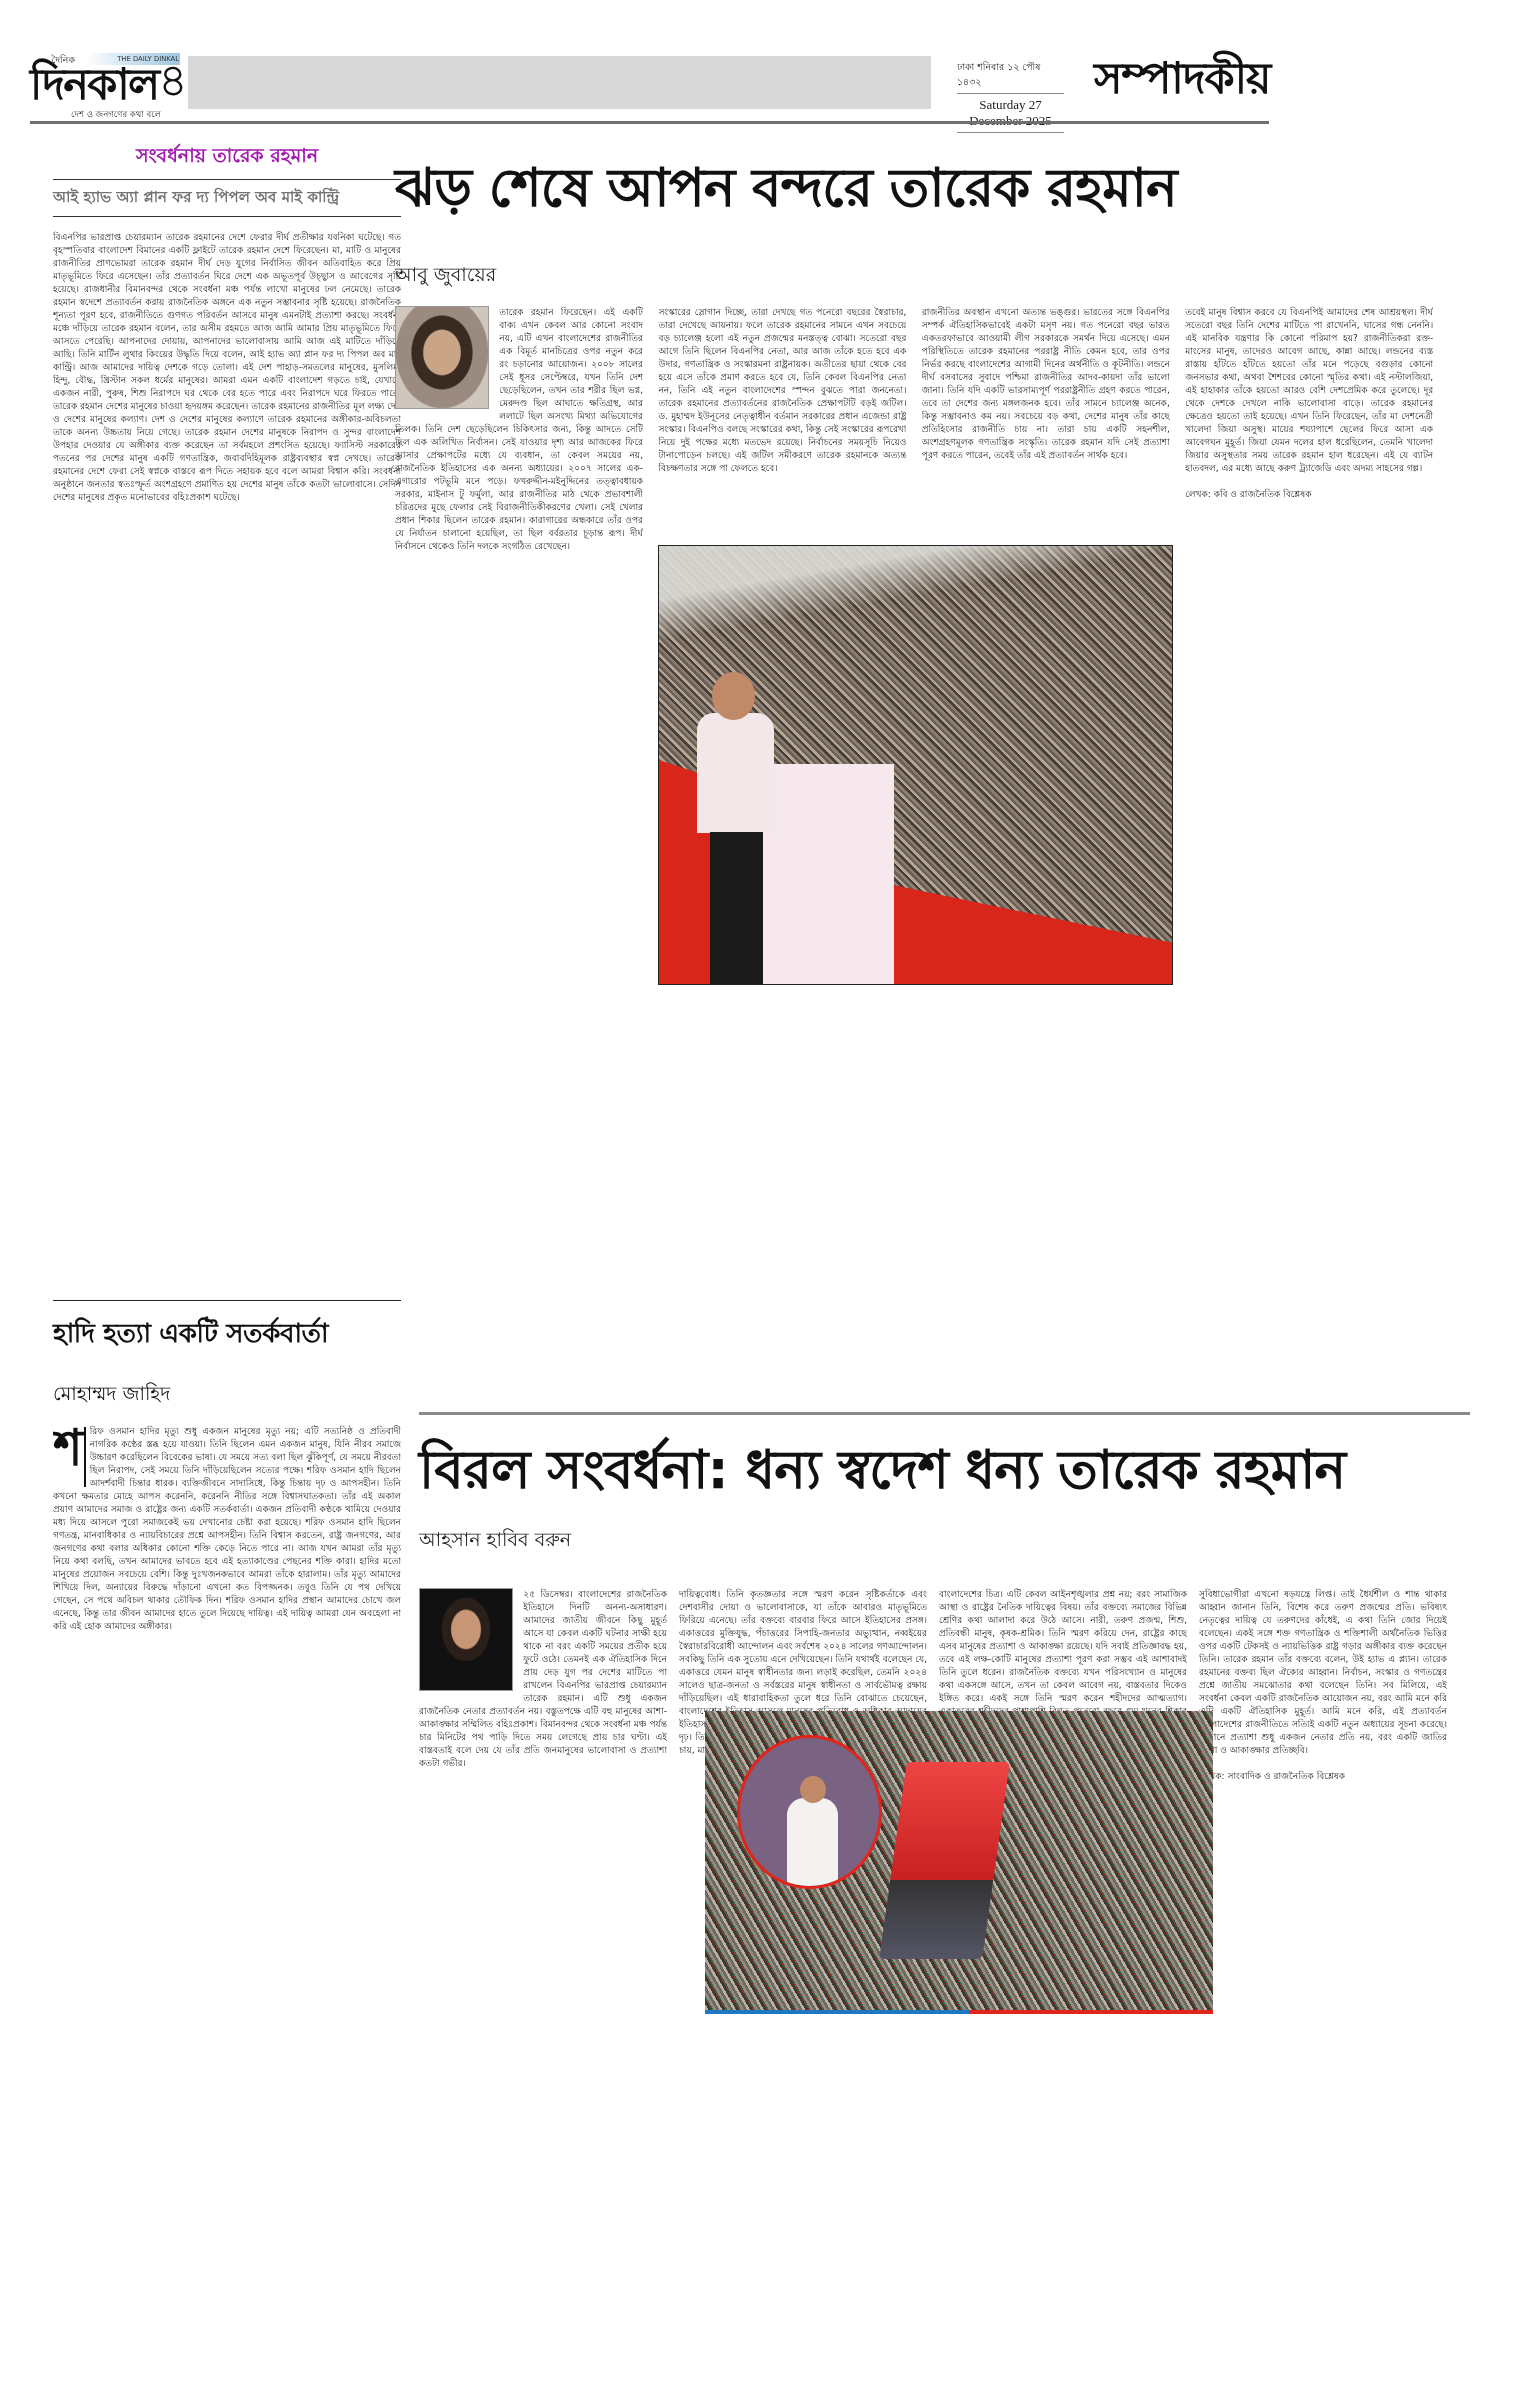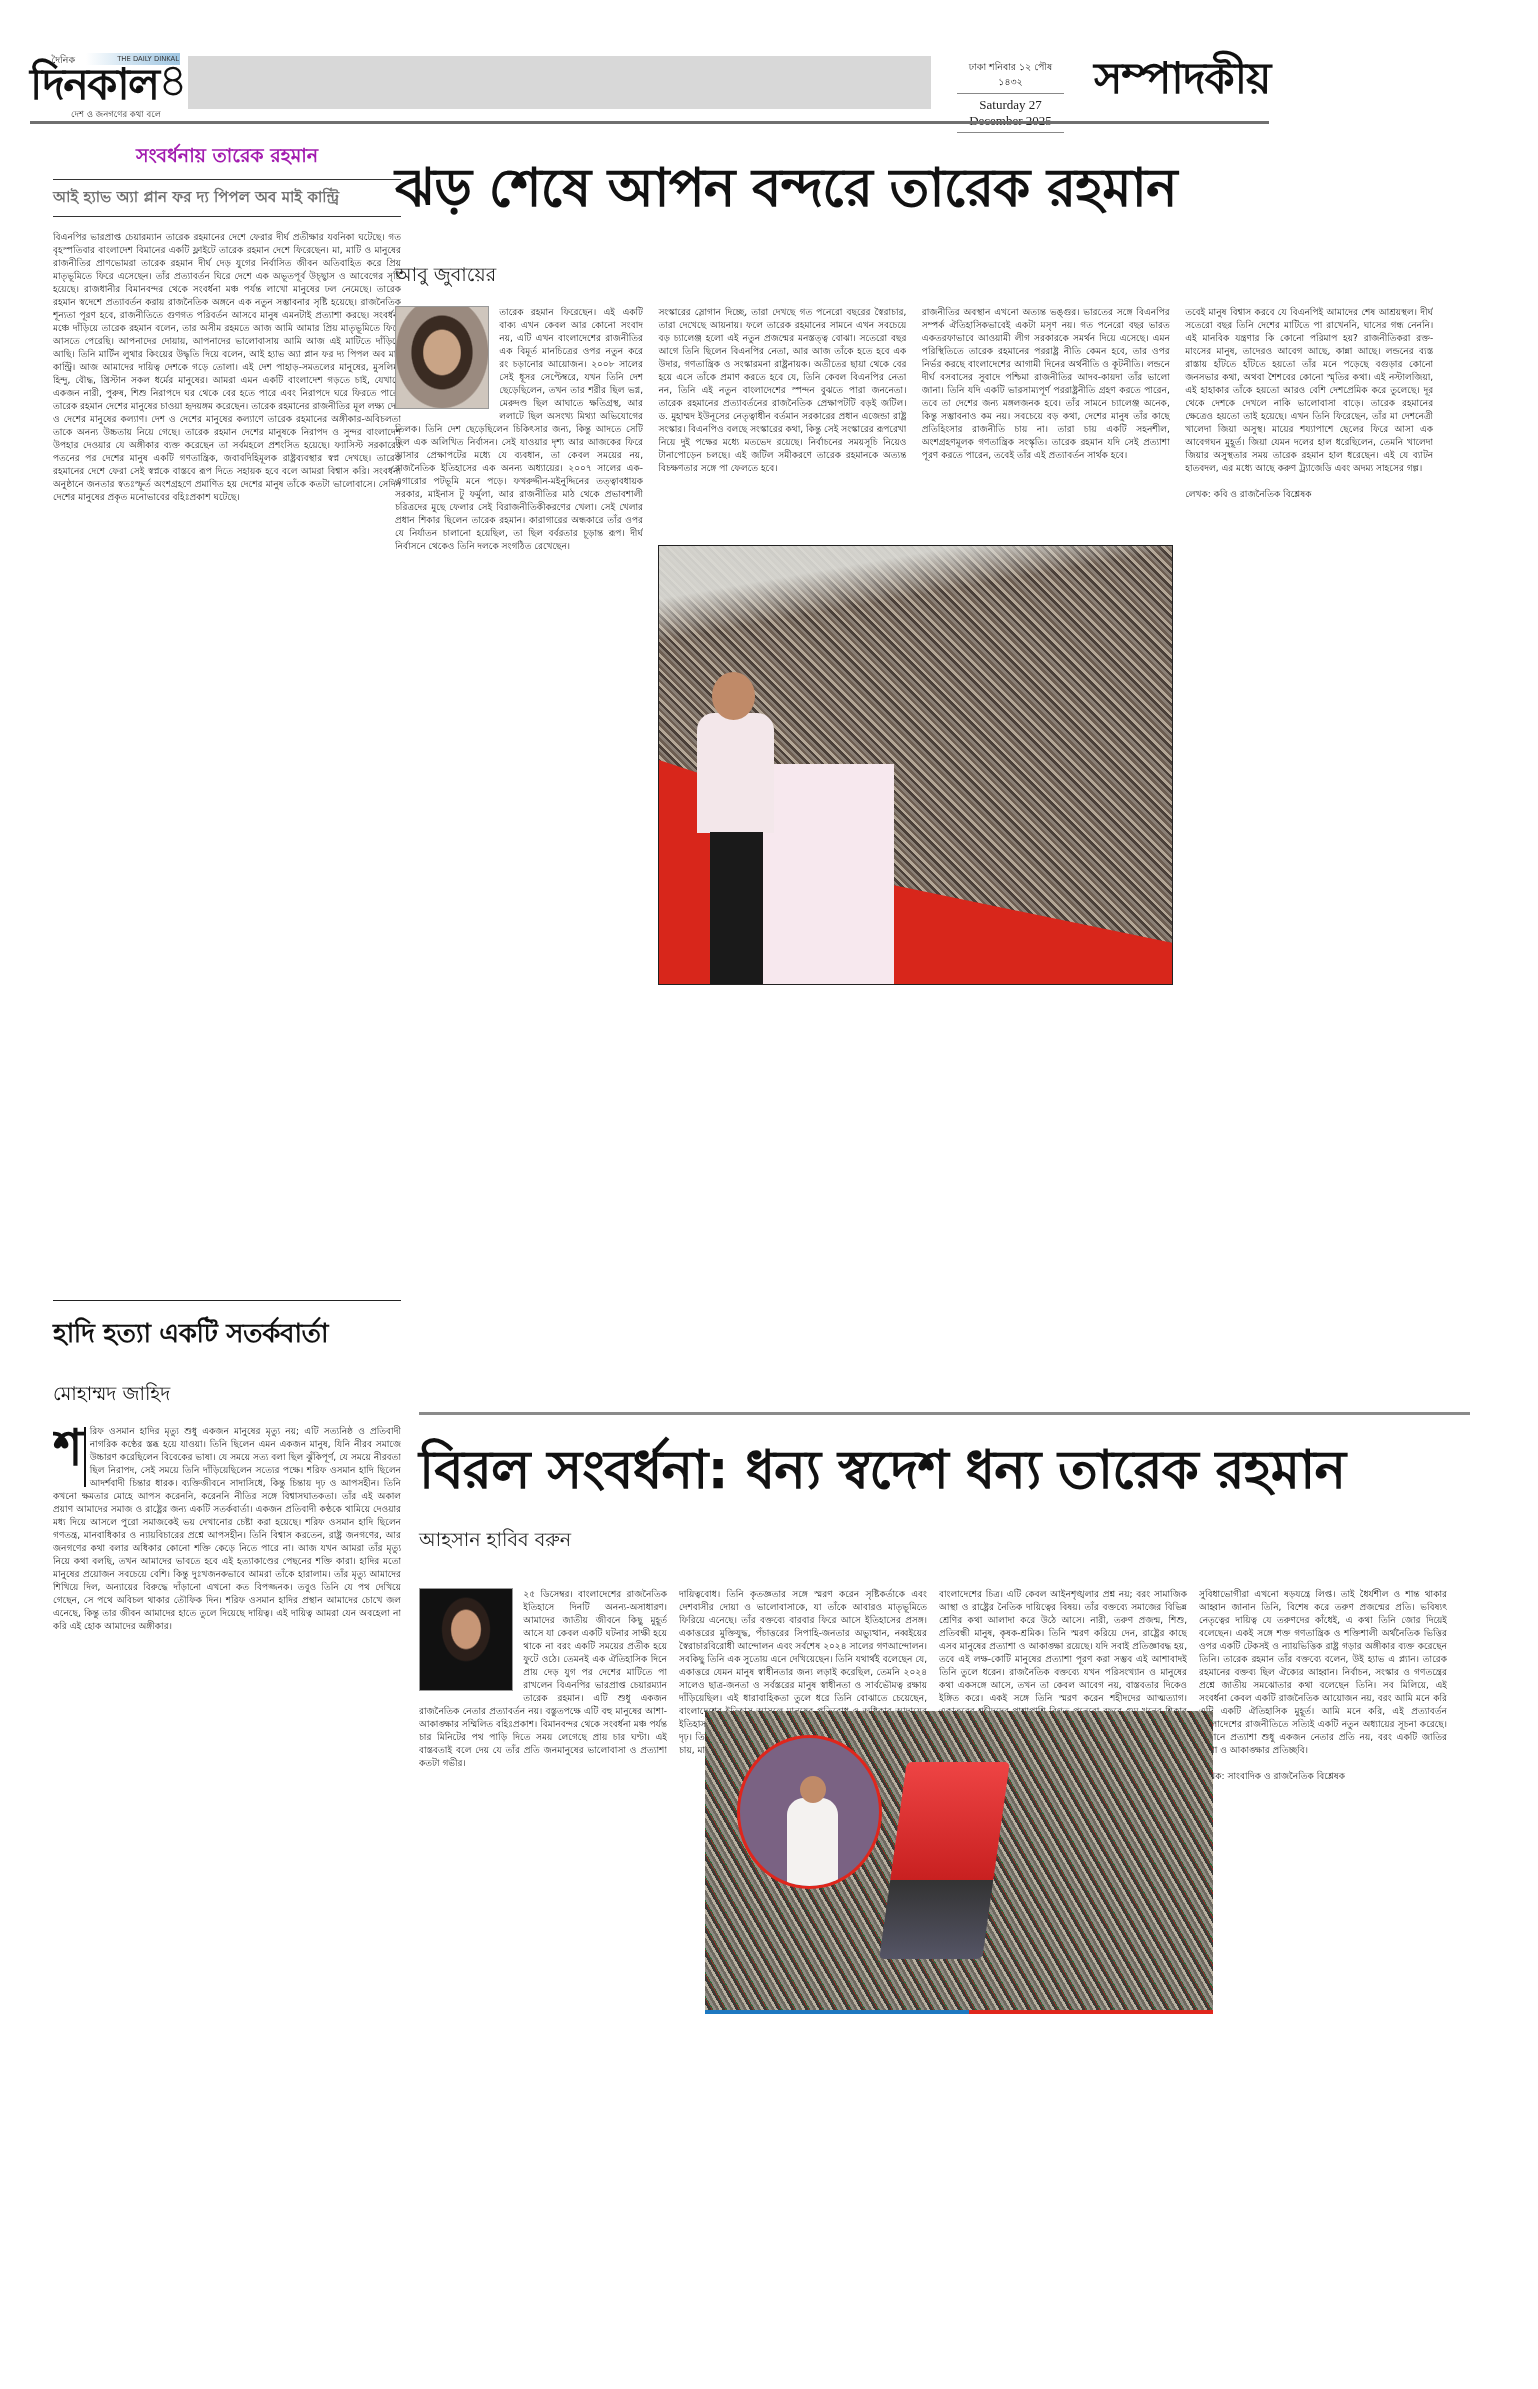--- a/index.html
+++ b/index.html
@@ -10,21 +10,21 @@
   .masthead { position: absolute; left: 30px; top: 53px; width: 1453px; height: 73px; }
   .logo { position: absolute; left: 0; top: 0; width: 120px; height: 60px; }
   .logo-dainik { position: absolute; left: 21.4px; top: 0; font-size: 9.4px; color: #222; }
   .logo-english { position: absolute; left: 56px; top: 0; width: 94px; height: 12px; font-size: 6.8px; color: #333; text-align: right; padding-right: 1px;
                   background: linear-gradient(90deg, rgba(255,255,255,0) 0%, #cfe3f1 45%, #9fc6e2 100%); line-height: 12px; }
   .logo-main { position: absolute; left: 0; top: 6.8px; font-size: 43px; font-weight: bold; letter-spacing: -1.7px; line-height: 48px; color: #111; }
   .logo-tagline { position: absolute; left: 41px; top: 55px; font-size: 8.5px; color: #333; white-space: nowrap; }
   .page-num { position: absolute; left: 128px; top: 1.7px; font-size: 46px; line-height: 51px; font-weight: normal; color: #111; }
   .grey-band { position: absolute; left: 158px; top: 2.6px; width: 743px; height: 53px; background: #d8d8d8; }
   .date-box { position: absolute; left: 927px; top: 6.8px; width: 107px; }
-  .date-bn { font-size: 9.4px; text-align: center; color: #222; padding-bottom: 3.4px; border-bottom: 1.7px solid #888; }
+  .date-bn { font-size: 9.4px; text-align: left; color: #222; padding-bottom: 3.4px; border-bottom: 1.7px solid #888; }
   .date-en { font-family: "Liberation Serif", serif; font-size: 13px; text-align: center; color: #222; padding: 2.6px 0 3.4px; border-bottom: 1.7px solid #888; }
   .section-title { position: absolute; left: 1064px; top: -5.1px; font-size: 43px; font-weight: bold; color: #111; line-height: 60px; letter-spacing: -0.9px; }
   .header-rule { position: absolute; left: 30px; top: 121px; width: 1239px; height: 3.4px; background: #6f6f6f; }
 
   
   .left-col { position: absolute; left: 53px; top: 141px; width: 348px; }
   .ed-title { font-size: 19px; font-weight: bold; text-align: center; color: #a21caf; padding-bottom: 6px; border-bottom: 1.3px solid #333; }
   .ed-subtitle { font-size: 15px; text-align: left; color: #737373; padding: 5.1px 0 6px; border-bottom: 1.3px solid #333; }
   .body-text { font-size: 9px; line-height: 13px; text-align: justify; color: #222; }
   .left-col .body-text { margin-top: 14px; height: 1064px; overflow: hidden; }

